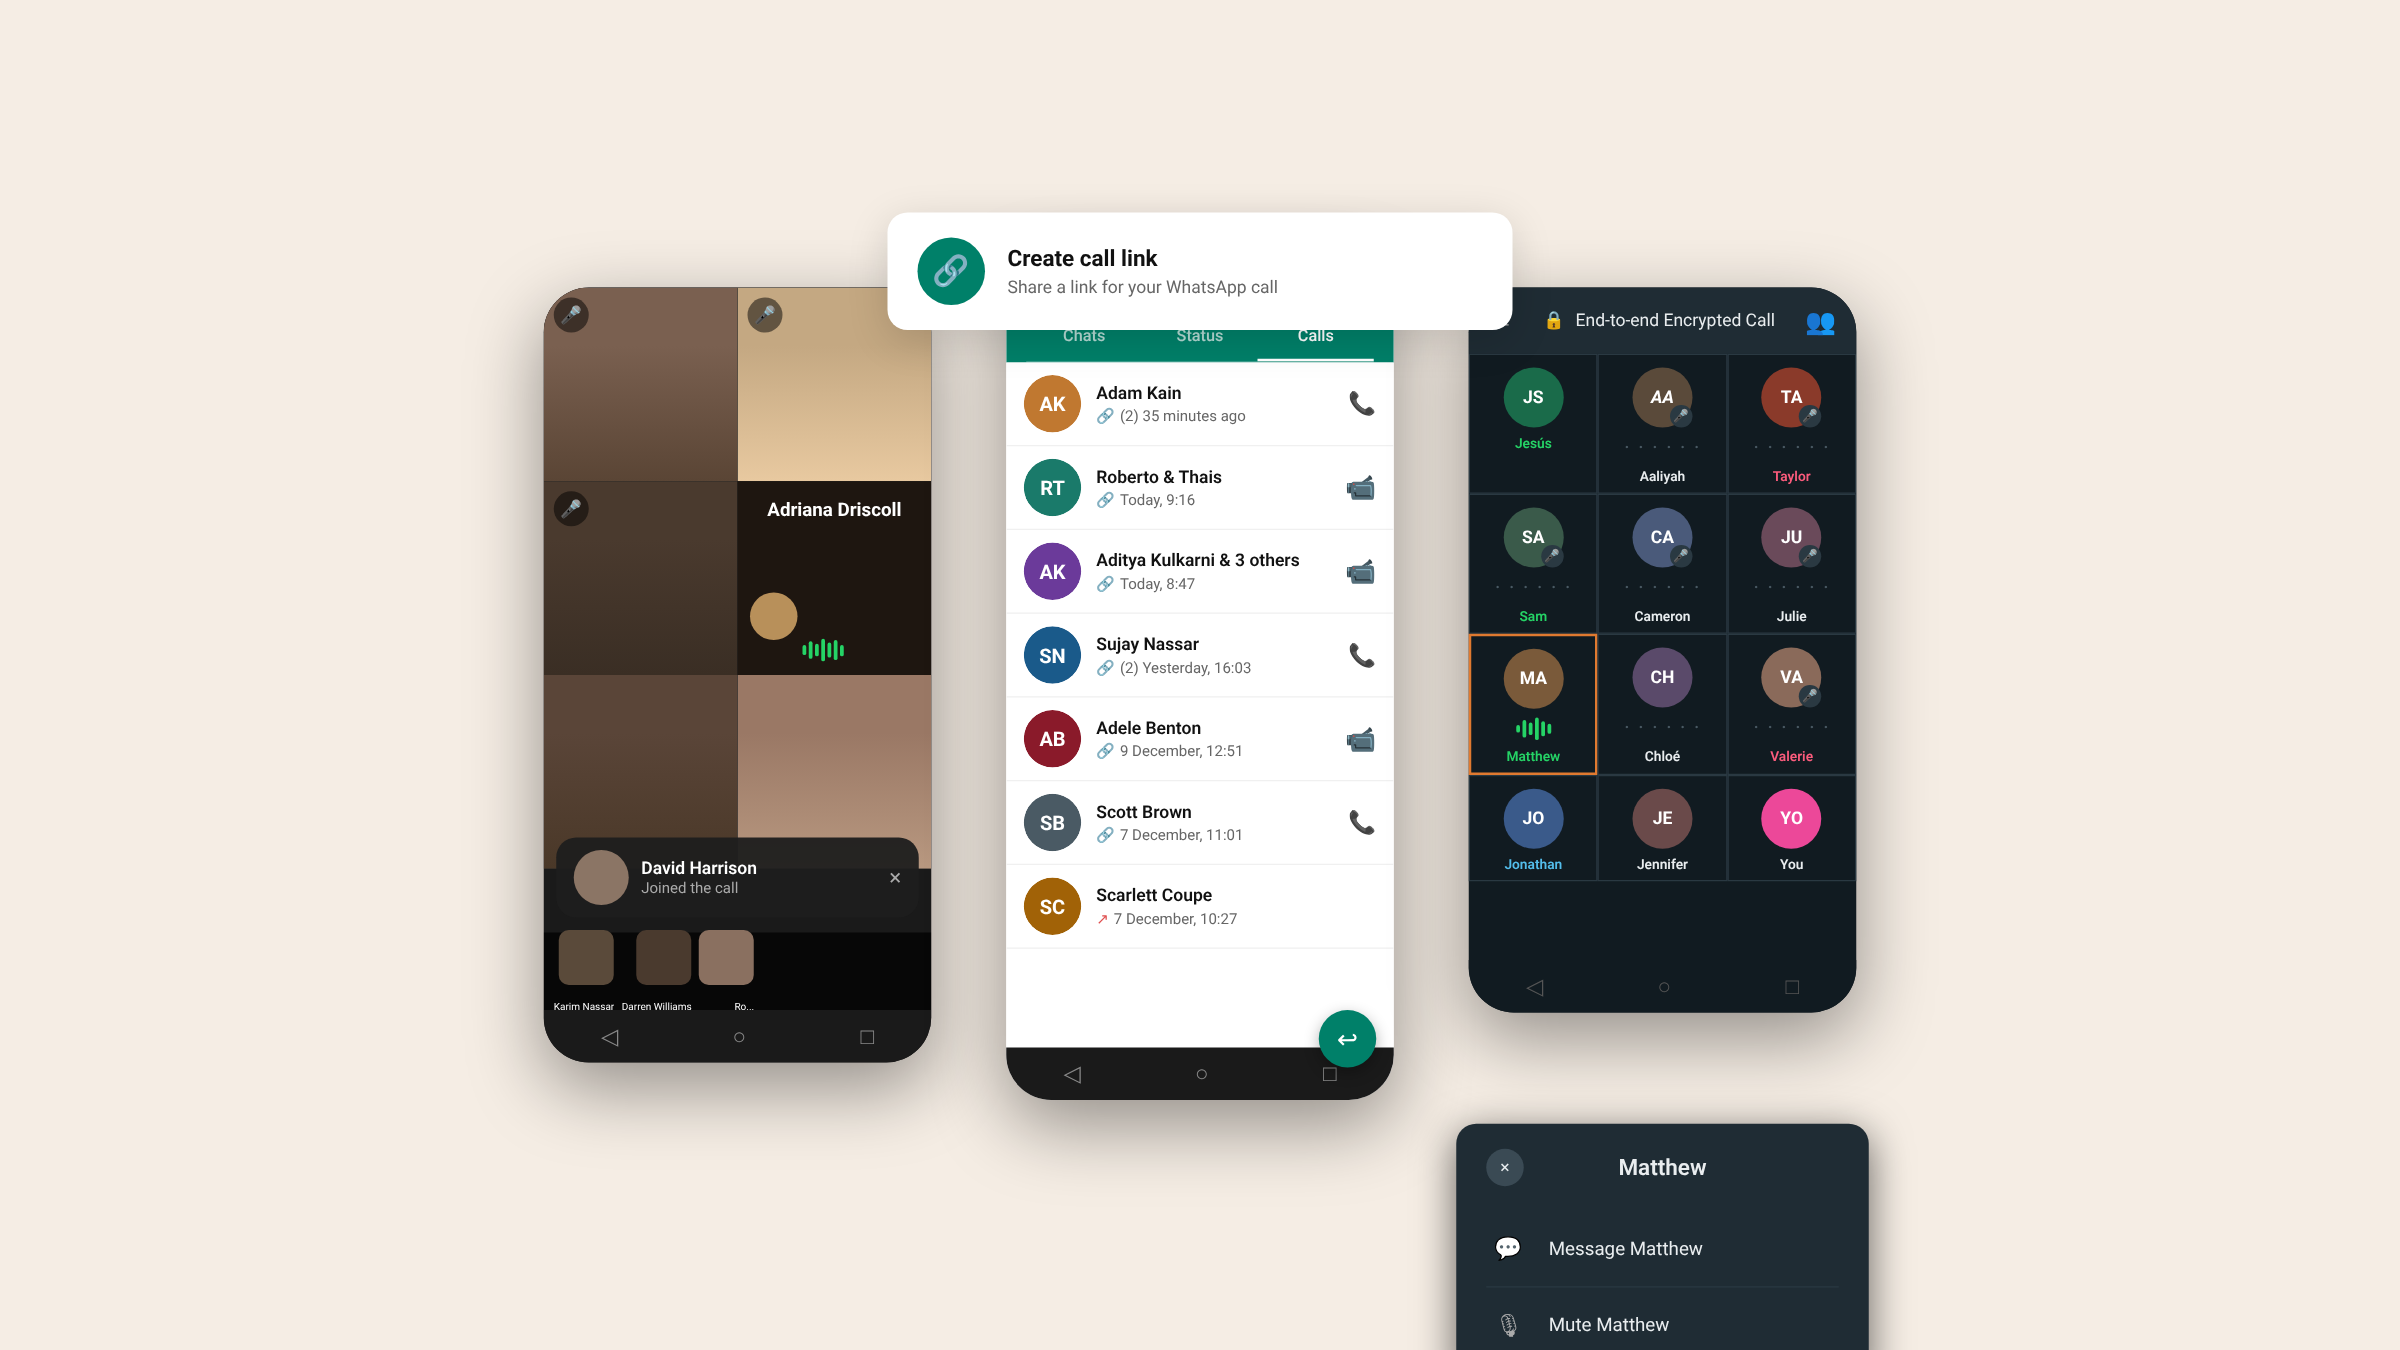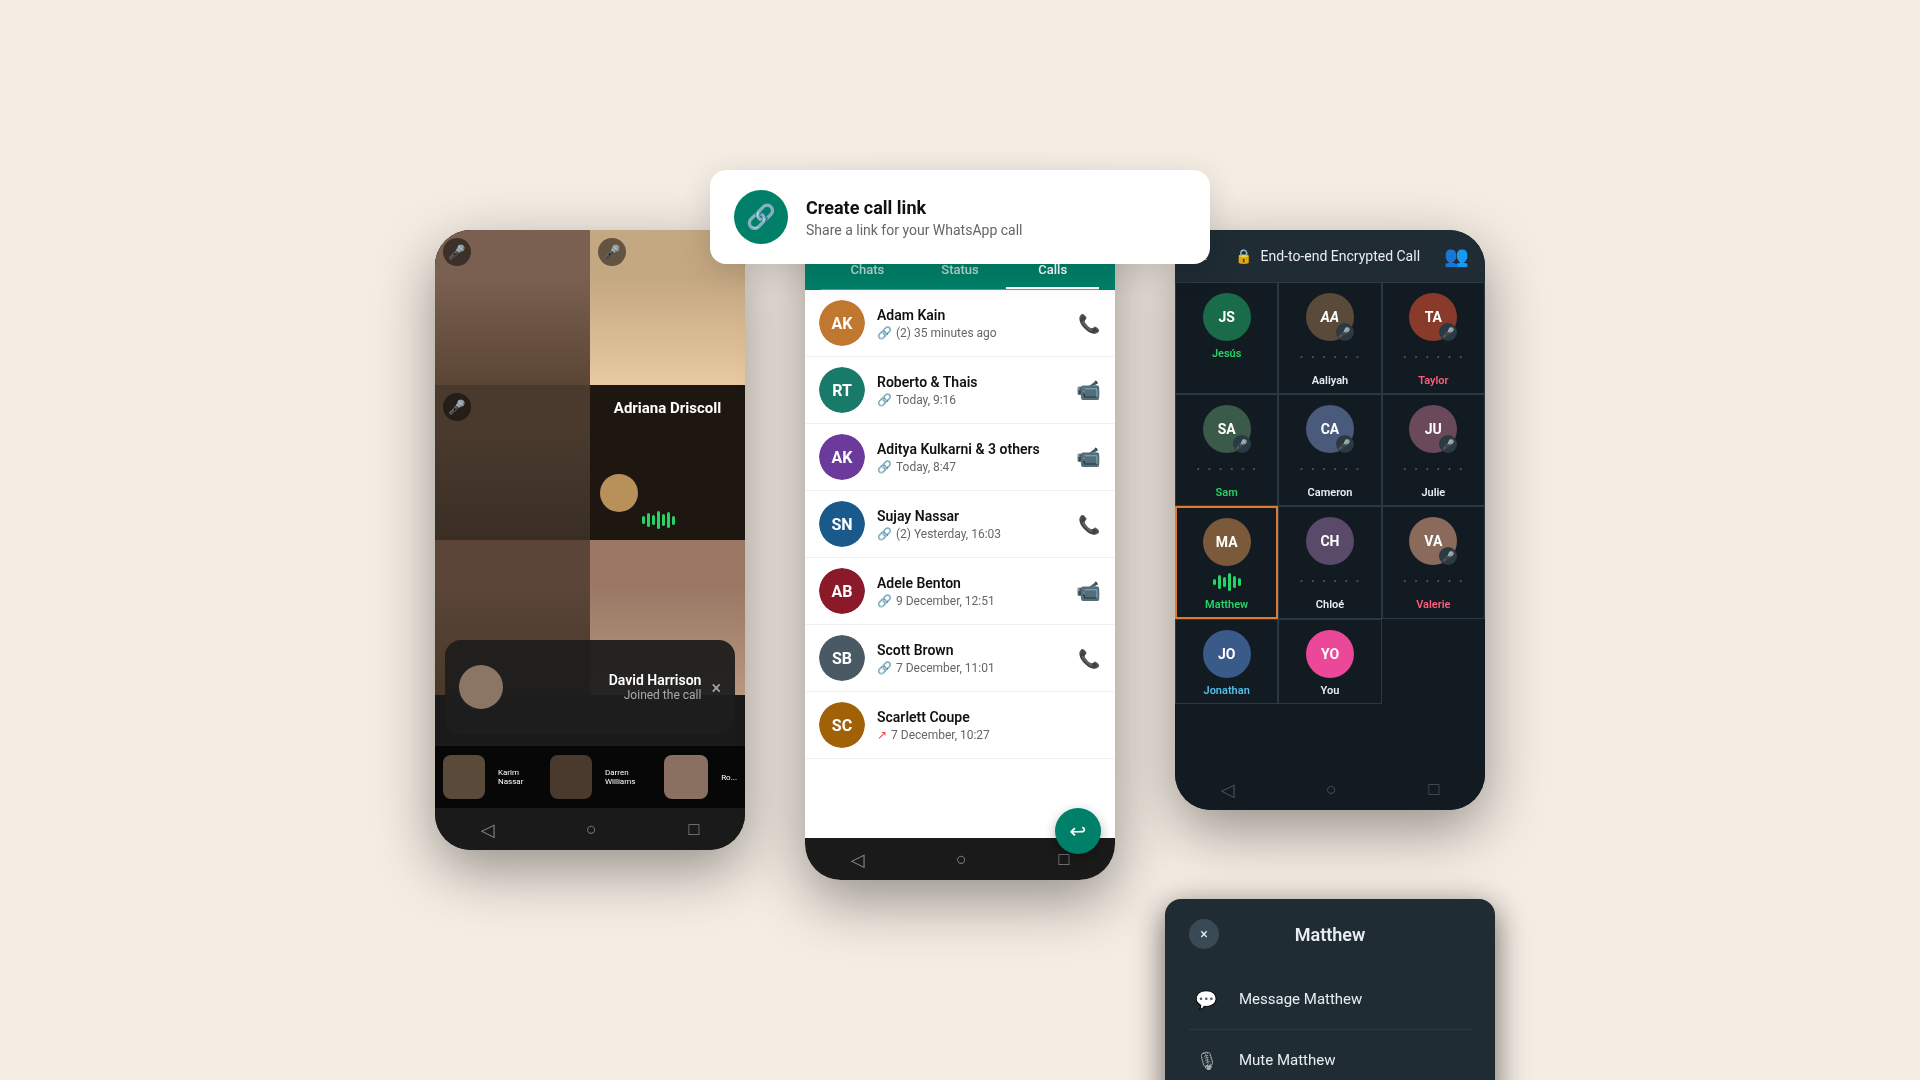--- a/index.html
+++ b/index.html
@@ -104,37 +104,36 @@
       align-items: flex-end;
       padding: 2px;
     }
     .participant-name-strip {
       font-size: 8px;
       color: white;
       text-align: left;
     }
     .participant-item {
       display: flex;
-      flex-direction: row;
-      align-items: center;
+      flex-direction: column;
+      align-items: flex-end;
       gap: 13px;
     }
     .notification-bar {
       position: absolute;
       bottom: 116px;
       left: 10px;
       right: 10px;
       background: rgba(30, 30, 30, 0.95);
       border-radius: 16px;
-      padding: 25px 14px;
+      padding: 10px 14px;
       display: flex;
       align-items: center;
       gap: 10px;
       z-index: 10;
-      text-align: right;
     }
     .notif-avatar {
       width: 44px;
       height: 44px;
       border-radius: 50%;
       background: #8b7565;
       flex-shrink: 0;
     }
     .notif-text {
       flex: 1;
@@ -849,20 +848,26 @@
           <div class="p-name pink">Valerie</div>
         </div>
 
         <div class="participant-card">
           <div class="p-avatar">
             <div class="avatar-circle" style="width:48px;height:48px;font-size:14px;background:#3a5a8a;">JO</div>
           </div>
           <div class="p-name blue">Jonathan</div>
         </div>
 
+        <div class="participant-card">
+          <div class="p-avatar">
+            <div class="avatar-circle" style="width:48px;height:48px;font-size:14px;background:#6a4a4a;">JE</div>
+          </div>
+          <div class="p-name white">Jennifer</div>
+        </div>
 
         <div class="participant-card">
           <div class="p-avatar">
             <div class="avatar-circle" style="width:48px;height:48px;font-size:14px;background:#ec4899;">YO</div>
           </div>
           <div class="p-name white">You</div>
         </div>
       </div>
 
       <div class="phone-3-bottom">

